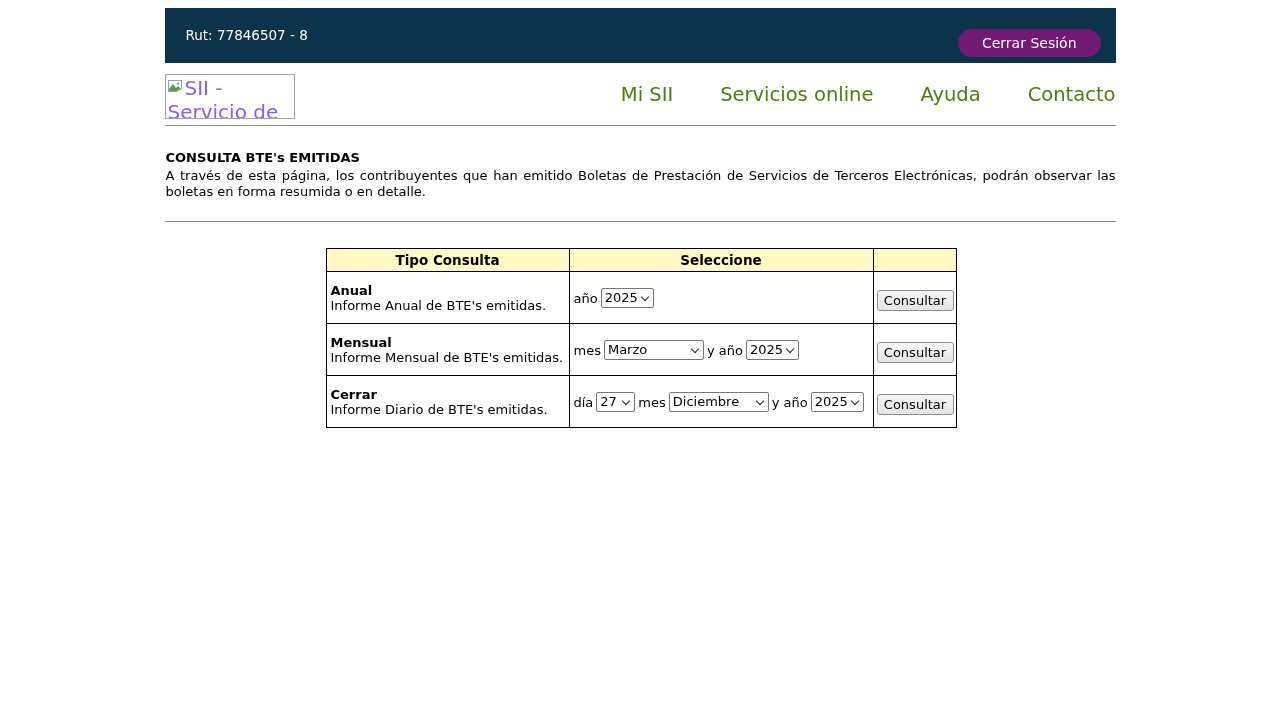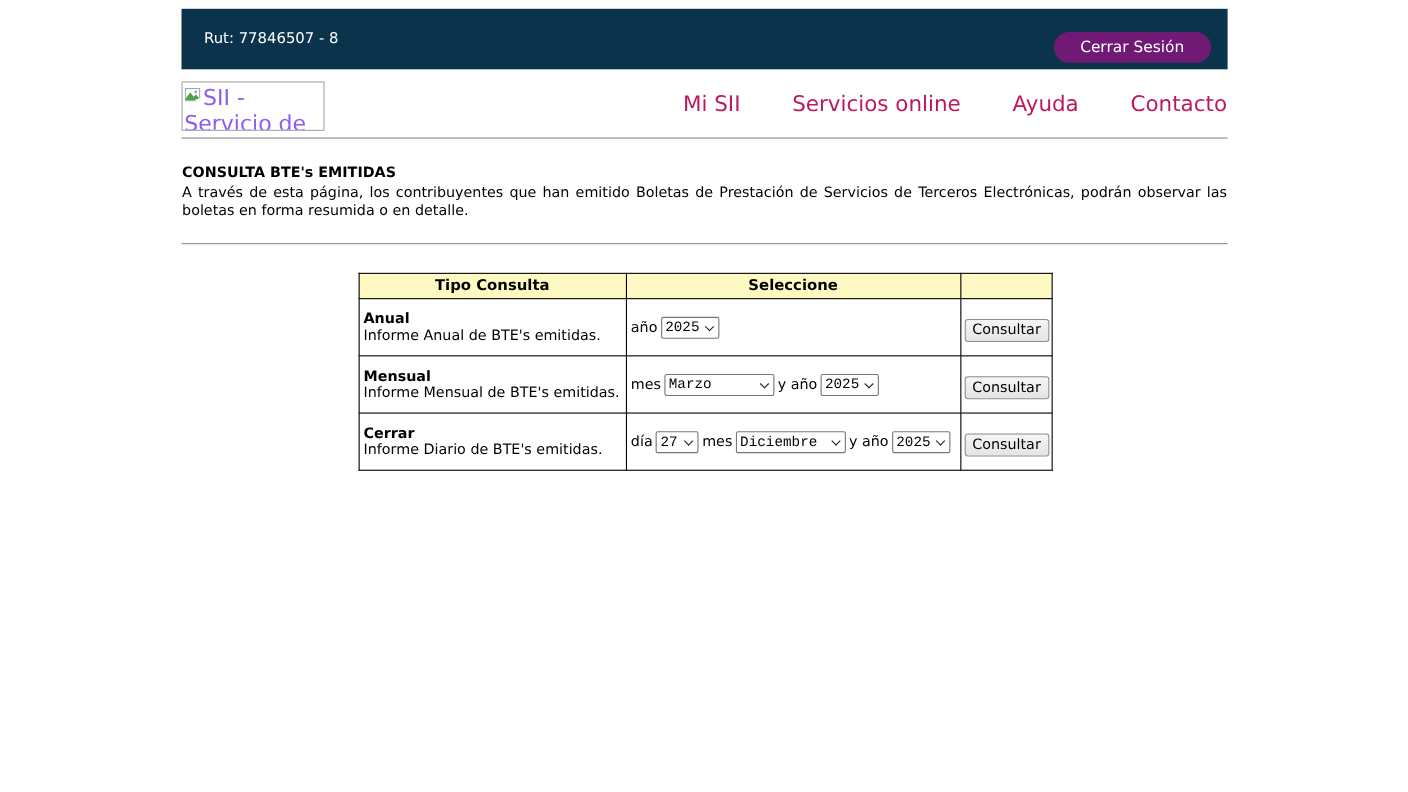--- a/index.html
+++ b/index.html
@@ -33,21 +33,21 @@
   }
   .logo-box {
     width: 130px; height: 45px; border: 1px solid #a6a6a6;
     overflow: hidden; padding: 1px 2px; cursor: pointer;
     color: #8b5cf6; font-size: 20px; line-height: 24px;
     text-decoration: none; display: block;
   }
   .logo-box svg { vertical-align: baseline; margin-right: 1px; }
   .nav { display: flex; gap: 47px; align-items: center; padding-bottom: 4px; }
   .nav a {
-    color: #be185d; font-size: 19.5px; text-decoration: none; cursor: pointer;
+    color: #4d7c0f; font-size: 19.5px; text-decoration: none; cursor: pointer;
   }
   hr.rule { border: none; border-top: 1px solid #8c8c8c; margin: 0; }
 
   
   .page-title { font-size: 13px; font-weight: bold; margin: 24px 0 3px 1px; }
   .page-desc {
     font-size: 13px; line-height: 15.5px; text-align: justify; margin: 0 0 22px 1px;
   }
   .consulta-section { width: 630px; margin: 26px 0 0 161px; }
   .instruction {
@@ -64,21 +64,21 @@
     background: #fef9c3; font-weight: bold; font-size: 13.5px;
     height: 23px; padding: 2px; text-align: center;
   }
   col.c1 { width: 243px; } col.c2 { width: 304px; } col.c3 { width: 83px; }
   td.type-cell { padding: 2px 4px; height: 40px; vertical-align: middle; }
   .row-type { font-weight: bold; display: block; }
   .row-desc { display: block; }
   td.select-cell { padding: 2px 4px; vertical-align: middle; white-space: nowrap; }
   td.button-cell { padding: 12px 3px; vertical-align: middle; text-align: center; }
 
-  .sel { position: relative; display: inline-block; margin: 0 3px; font-family: Liberation Mono, monospace; }
+  .sel { position: relative; display: inline-block; margin: 0 3px; }
   .sel::after {
     content: ""; position: absolute; right: 6px; top: 6px;
     width: 5px; height: 5px;
     border-right: 1.6px solid #222; border-bottom: 1.6px solid #222;
     transform: rotate(45deg); pointer-events: none;
   }
   select {
     appearance: none; -webkit-appearance: none;
     font-family: inherit; font-size: 13px; height: 20px;
     border: 1px solid #767676; border-radius: 2px; background: #fff;

